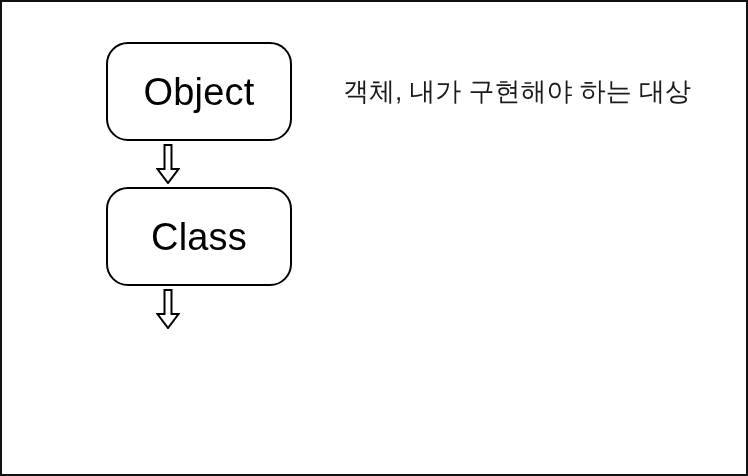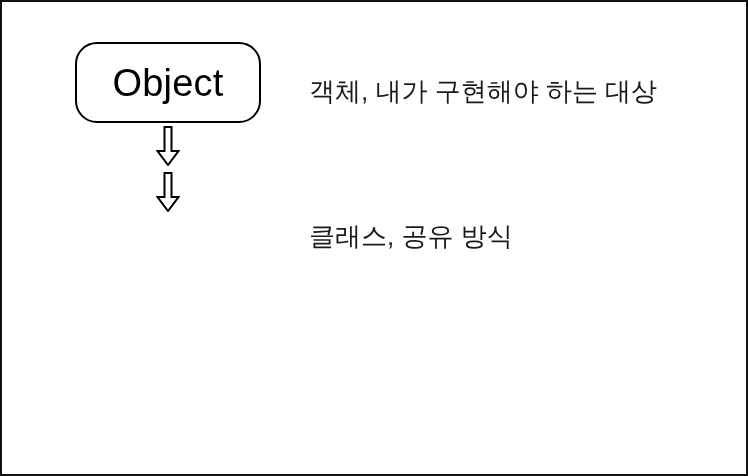--- a/index.html
+++ b/index.html
@@ -22,28 +22,29 @@
   .flow {
     position: absolute;
     left: 73px;
     top: 40px;
     width: 186px;
   }
 
   .node {
     position: relative;
     width: 186px;
-    height: 81px;
+    height: 99px;
     box-sizing: border-box;
     border: 2.5px solid #000000;
     border-radius: 22px;
     background: #ffffff;
     display: flex;
     align-items: center;
     justify-content: center;
+    margin-left: 31px;
   }
 
   .node-label {
     font-family: "Liberation Sans", "DejaVu Sans", sans-serif;
     font-size: 38px;
     font-weight: 300;
     color: #000000;
     letter-spacing: 0.2px;
     line-height: 1;
     white-space: nowrap;
@@ -57,25 +58,26 @@
     align-items: center;
     justify-content: center;
   }
   .connector svg {
     display: block;
   }
 
   
   .desc {
     position: absolute;
-    left: 307px;
+    left: 289px;
     width: 400px;
     height: 99px;
     display: flex;
     align-items: center;
+    justify-content: flex-end;
   }
   .desc-text {
     font-family: "Liberation Sans", "DejaVu Sans", sans-serif;
     font-size: 26px;
     font-weight: 400;
     color: #1a1a1a;
     line-height: 1.2;
     white-space: nowrap;
   }
   .desc-1 { top: 40px; }
@@ -92,32 +94,32 @@
     <div class="node">
       <span class="node-label">Object</span>
     </div>
 
     <div class="connector">
       <svg width="24" height="40" viewBox="0 0 24 40">
         <path d="M8.5 1 L15.5 1 L15.5 25 L22.5 25 L12 39 L1.5 25 L8.5 25 Z" fill="#ffffff" stroke="#000000" stroke-width="2" stroke-linejoin="miter"></path>
       </svg>
     </div>
 
+    <div class="node">
+      <span class="node-label">Class</span>
+    </div>
 
     <div class="connector">
       <svg width="24" height="40" viewBox="0 0 24 40">
         <path d="M8.5 1 L15.5 1 L15.5 25 L22.5 25 L12 39 L1.5 25 L8.5 25 Z" fill="#ffffff" stroke="#000000" stroke-width="2" stroke-linejoin="miter"></path>
       </svg>
     </div>
 
 
   </div>
 
   <div class="desc desc-1">
     <span class="desc-text">객체, 내가 구현해야 하는 대상</span>
   </div>
 
-  <div class="desc desc-2">
-    <span class="desc-text">클래스, 공유 방식</span>
-  </div>
 
 
 </div>
 
 </body></html>

